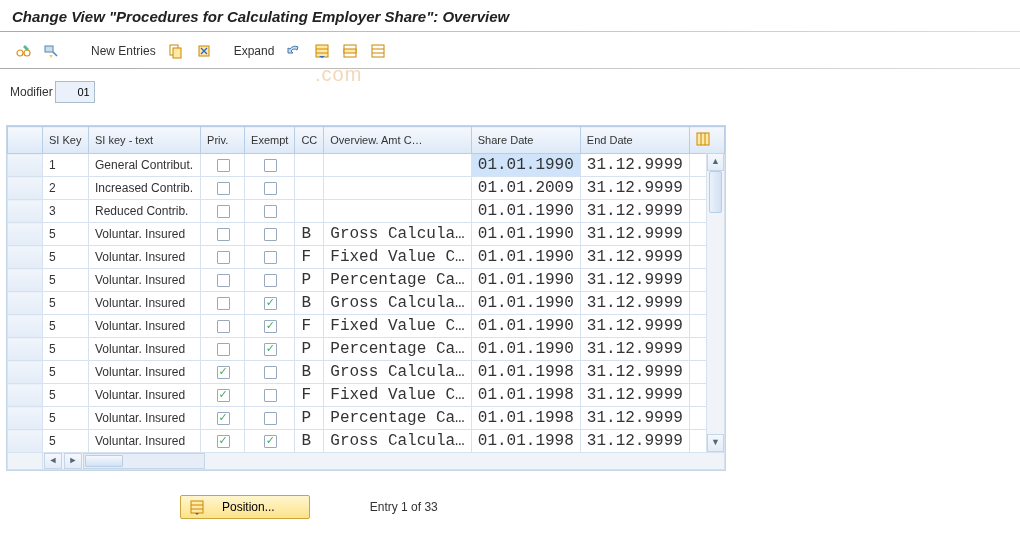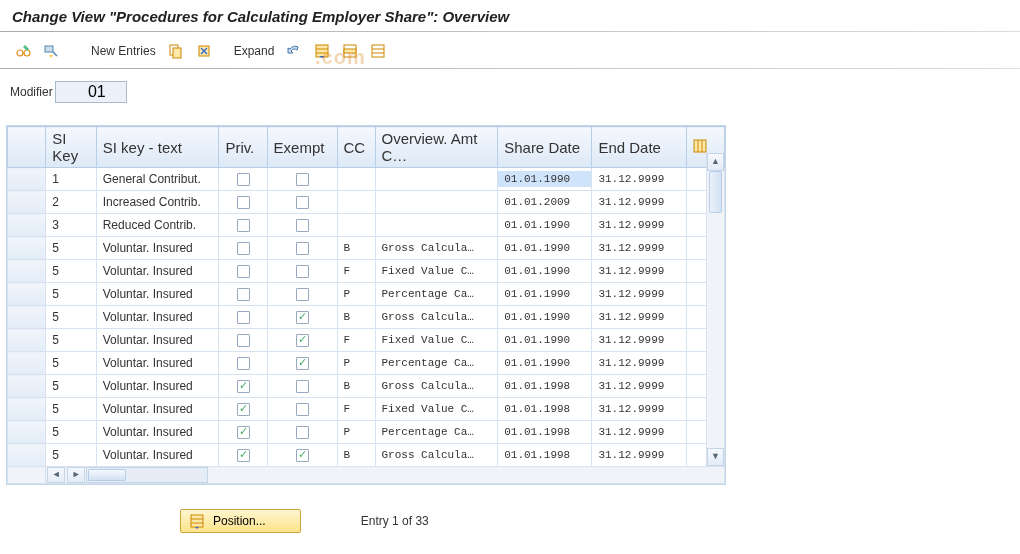--- a/index.html
+++ b/index.html
@@ -3,47 +3,47 @@
 <meta charset="utf-8">
 <style>
 html,body{margin:0;padding:0;font-family:Arial,Helvetica,sans-serif;font-size:12px;background:#fff;color:#333;width:1020px;height:554px;overflow:hidden}
 .title-bar{padding:8px 12px 6px;font-weight:bold;font-style:italic;font-size:15px;color:#222}
 .divider{height:1px;background:linear-gradient(to right,#aaa,#ddd);margin:0 0 4px 0}
 .toolbar{display:flex;align-items:center;gap:2px;padding:4px 10px 6px}
 .tbtn{background:transparent;border:1px solid transparent;border-radius:3px;padding:2px 4px;cursor:pointer;display:inline-flex;align-items:center;gap:3px;font-size:12px;color:#333}
 .tsep{width:8px}
 .icon{width:16px;height:16px;display:inline-block}
 .field-row{display:flex;align-items:center;gap:2px;padding:8px 10px 16px}
-.field-input{width:30px;height:18px;padding:1px 20px;border:1px solid #abc;background:#eaf1fa;text-align:right;font-family:inherit;font-size:16px}
+.field-input{width:30px;height:18px;padding:1px 4px;border:1px solid #abc;background:#eaf1fa;text-align:right;font-family:inherit;font-size:11px}
 .table-wrap{margin:6px 6px 0 6px;border:1px solid #c4d5e8;width:720px;box-sizing:border-box;position:relative;background:#fff}
 .grid{border-collapse:collapse;width:100%}
-.grid th{background:linear-gradient(#f5f8fd,#dde9f7);border:1px solid #b8cde6;padding:3px 6px;font-weight:normal;text-align:left;font-size:15px;color:#333;height:20px}
+.grid th{background:linear-gradient(#f5f8fd,#dde9f7);border:1px solid #b8cde6;padding:3px 6px;font-weight:normal;text-align:left;font-size:11px;color:#333;height:20px}
 .grid td{border:1px solid #d6e2f0;padding:0;height:22px;font-size:12px;background:#fff}
 .grid td .cell{padding:2px 6px;white-space:nowrap;overflow:hidden;text-overflow:ellipsis}
-.grid td.mono .cell{font-family:"Courier New",monospace;font-size:11px}
+.grid td.mono .cell{font-family:"Courier New",monospace;font-size:16px}
 .rowsel-header{width:22px;background:linear-gradient(#f5f8fd,#dde9f7)}
 .rowsel{background:linear-gradient(#f1f5fb,#e3ecf7)!important;width:22px;border:1px solid #b8cde6}
 .conf-header{width:22px;text-align:center}
 .chkcell{text-align:center}
 .chk{appearance:none;width:13px;height:13px;border:1px solid #98a9bf;background:#fff;display:inline-block;vertical-align:middle;cursor:pointer;border-radius:1px}
 .chk:checked{background:#fff}
 .chk:checked:after{content:"✓";display:block;font-size:11px;line-height:11px;color:#4a6;transform:translate(1px,-1px)}
 .highlight .cell{background:#cfe3fb}
 .vscroll{position:absolute;right:1px;top:27px;width:17px;bottom:18px;background:#f0f3f8;border-left:1px solid #d6e2f0}
 .vscroll .arr{height:16px;background:linear-gradient(#f5f8fd,#e3ecf7);border:1px solid #c4d5e8;text-align:center;font-size:9px;line-height:14px;color:#567;cursor:pointer}
 .vscroll .thumb{position:absolute;top:18px;left:2px;right:2px;height:40px;background:linear-gradient(to right,#eaf1fa,#d2e1f4);border:1px solid #b8cde6;border-radius:2px;cursor:pointer}
 .vscroll .arr.down{position:absolute;bottom:0;left:0;right:0}
 .hscroll-row td{background:#f0f3f8;height:16px;padding:0}
 .hscroll{display:flex;align-items:center;height:16px}
 .hscroll .harr{width:16px;height:14px;background:linear-gradient(#f5f8fd,#e3ecf7);border:1px solid #c4d5e8;text-align:center;font-size:9px;line-height:12px;color:#567;cursor:pointer;margin:0 1px}
 .hscroll .htrack{flex:0 0 120px;height:14px;background:#e6edf7;border:1px solid #c4d5e8;position:relative;margin-right:2px}
 .hscroll .hthumb{position:absolute;left:1px;top:1px;bottom:1px;width:36px;background:linear-gradient(#f5f8fd,#d2e1f4);border:1px solid #b8cde6;border-radius:1px;cursor:pointer}
 .footer{display:flex;align-items:center;gap:60px;padding:24px 0 0 180px}
-.pos-btn{display:inline-flex;align-items:center;gap:8px;background:linear-gradient(#fff6cf,#fce38a);border:1px solid #c9a63b;padding:3px 34px 3px 8px;font-size:12px;cursor:pointer;border-radius:2px}
-.watermark{position:absolute;top:46px;left:315px;font-size:20px;font-weight:bold;color:rgba(220,140,40,.35);letter-spacing:1px;pointer-events:none}
+.pos-btn{display:inline-flex;align-items:center;gap:17px;background:linear-gradient(#fff6cf,#fce38a);border:1px solid #c9a63b;padding:3px 34px 3px 8px;font-size:12px;cursor:pointer;border-radius:2px}
+.watermark{position:absolute;top:63px;left:315px;font-size:20px;font-weight:normal;color:rgba(220,140,40,.35);letter-spacing:1px;pointer-events:none}
 .col-si{width:46px}.col-txt{width:112px}.col-priv{width:44px}.col-ex{width:50px}.col-cc{width:22px}.col-amt{width:112px}.col-sd{width:86px}.col-ed{width:86px}
 </style>
 </head>
 <body>
 
 <div class="title-bar">Change View "Procedures for Calculating Employer Share": Overview</div>
 <div class="divider"></div>
 
 <div class="toolbar">
   <button class="tbtn">

